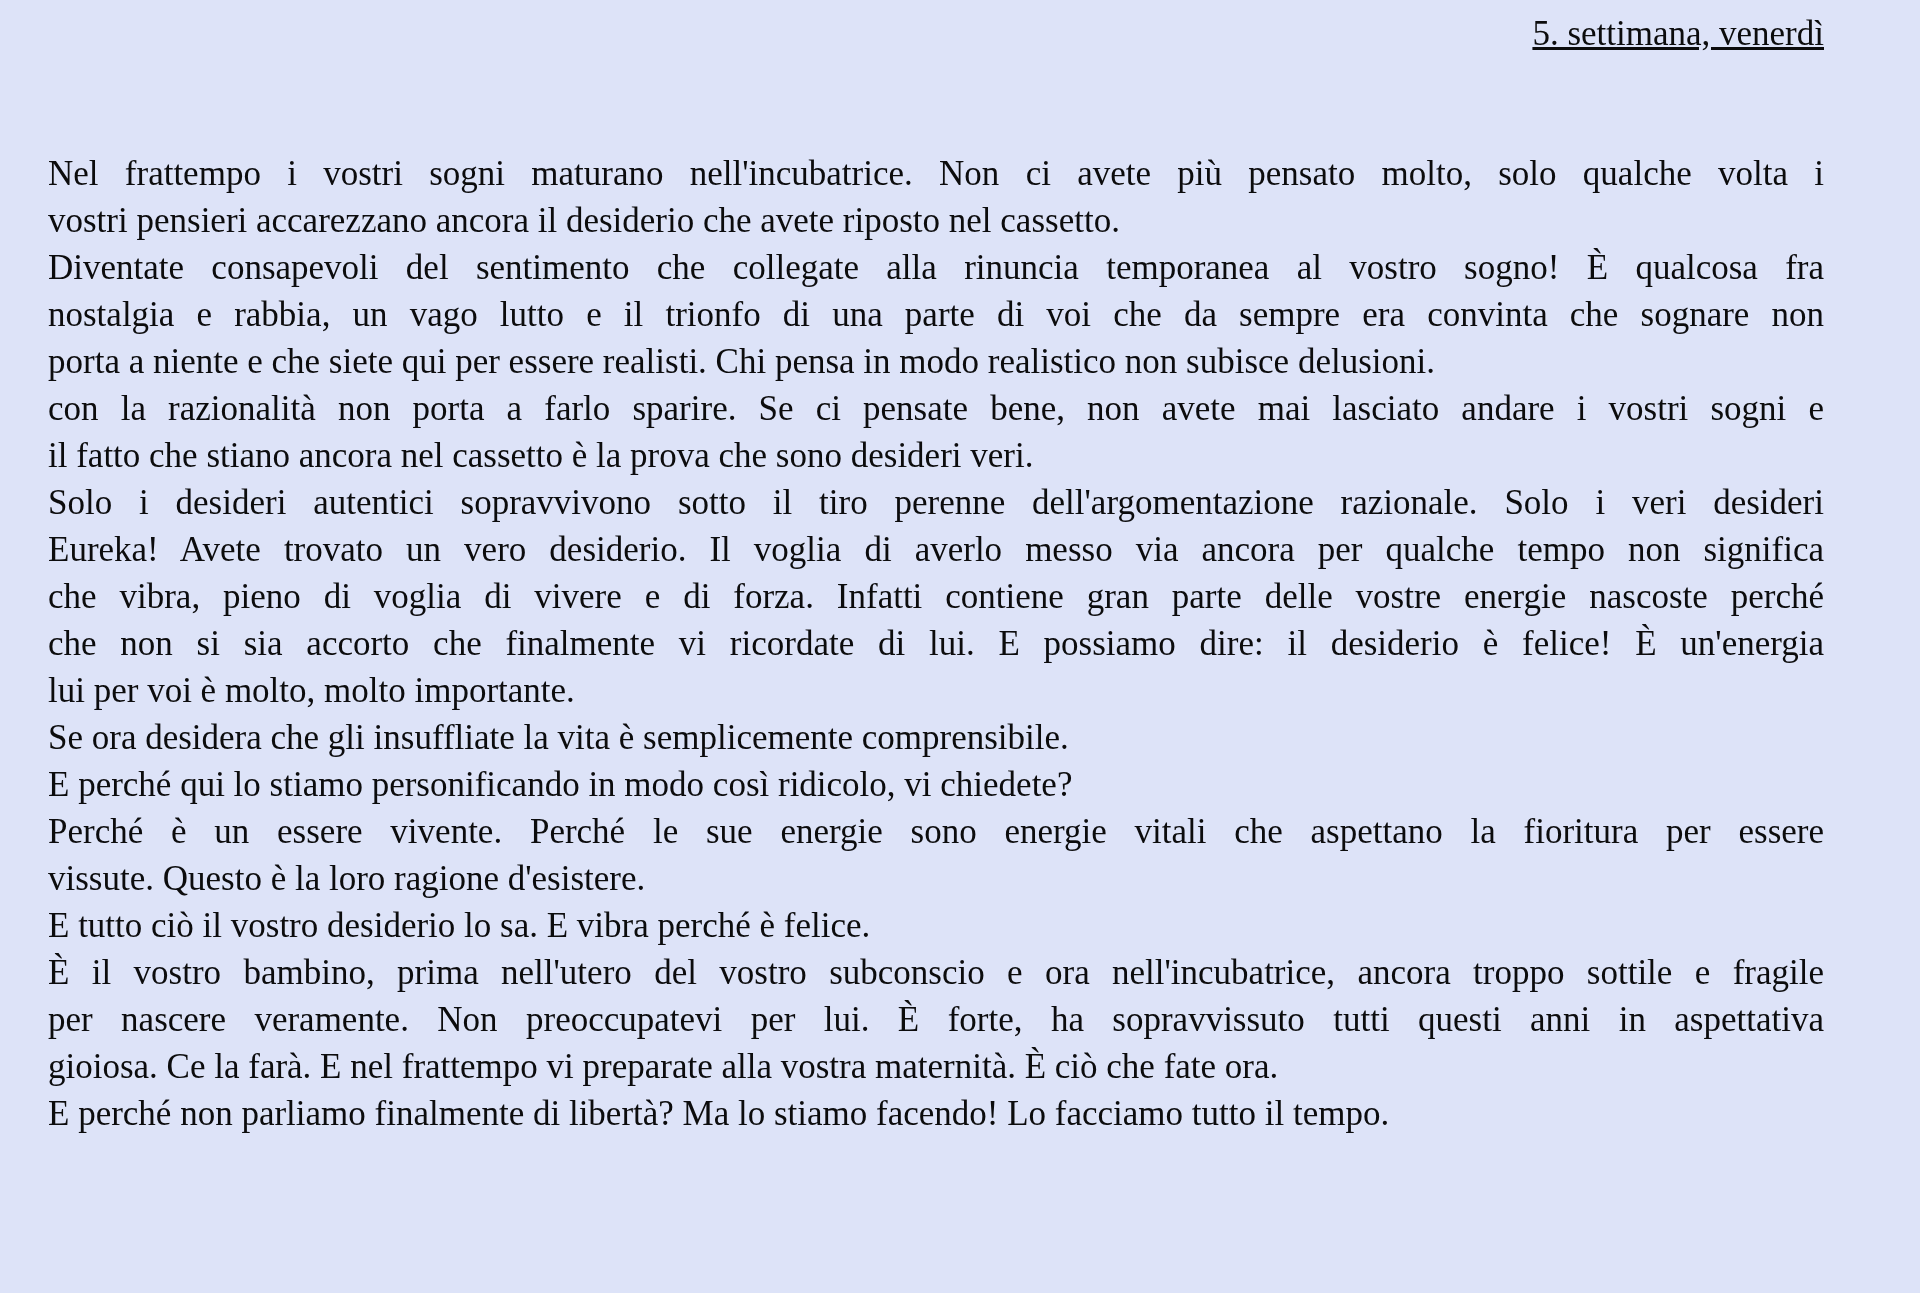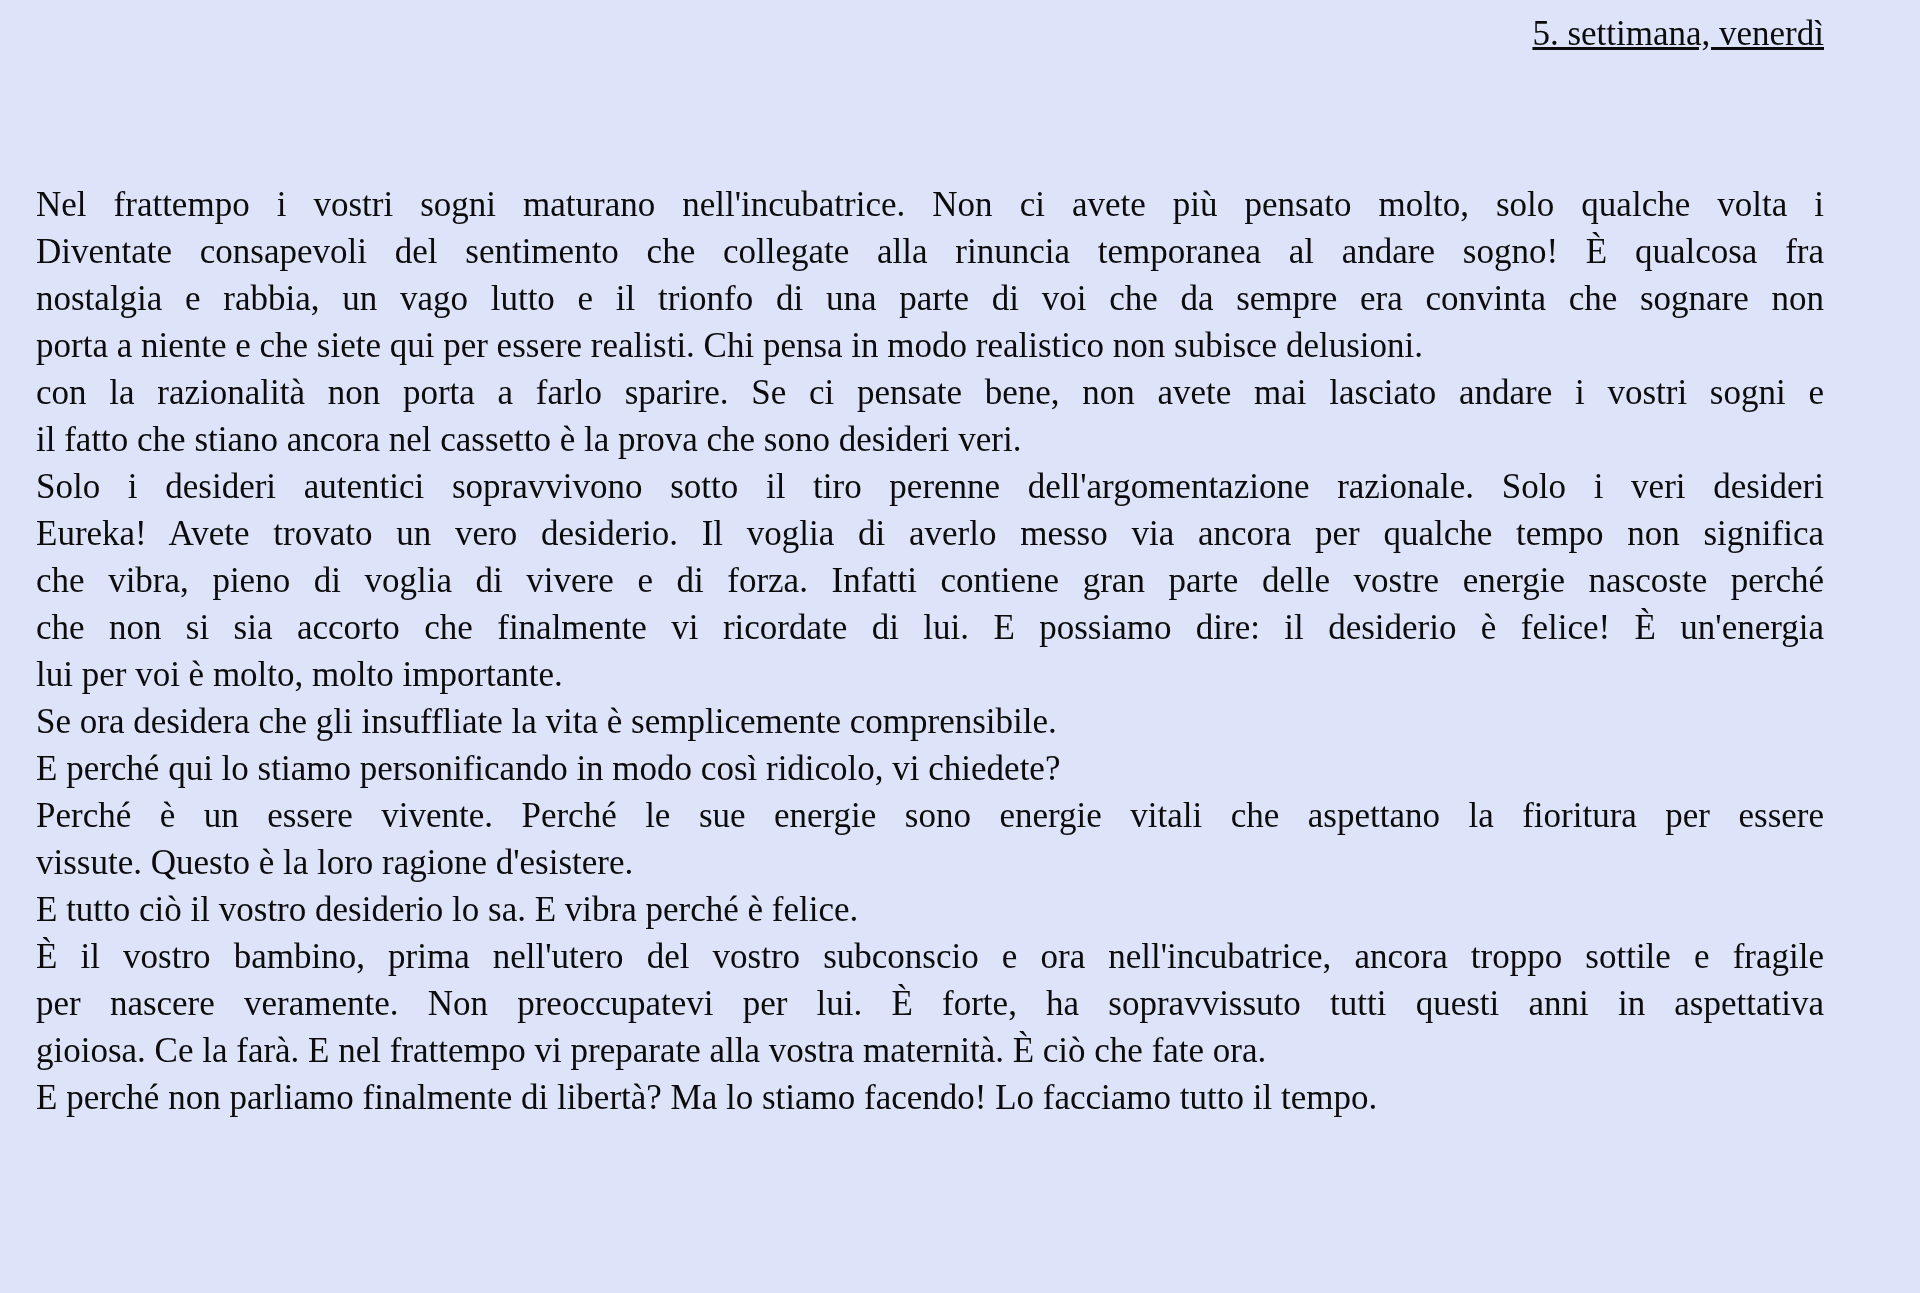--- a/index.html
+++ b/index.html
@@ -22,42 +22,42 @@
     right: 96px;
     text-align: right;
     font-size: 35px;
     line-height: 47px;
     white-space: nowrap;
     text-decoration: underline;
   }
   .body-text {
     position: absolute;
     top: 150px;
-    left: 36px;
+    left: 48px;
     right: 96px;
-    margin-top: 31px;
   }
   .line {
     font-size: 35px;
     line-height: 47px;
     text-align: justify;
     text-align-last: justify;
   }
   .line.pend {
     text-align-last: left;
   }
 </style>
 </head>
 <body>
 
 <div class="page-header">5. settimana, venerdì</div>
 
 <main class="body-text">
   <div class="line">Nel frattempo i vostri sogni maturano nell'incubatrice. Non ci avete più pensato molto, solo qualche volta i</div>
-  <div class="line">Diventate consapevoli del sentimento che collegate alla rinuncia temporanea al andare sogno! È qualcosa fra</div>
+  <div class="line pend">vostri pensieri accarezzano ancora il desiderio che avete riposto nel cassetto.</div>
+  <div class="line">Diventate consapevoli del sentimento che collegate alla rinuncia temporanea al vostro sogno! È qualcosa fra</div>
   <div class="line">nostalgia e rabbia, un vago lutto e il trionfo di una parte di voi che da sempre era convinta che sognare non</div>
   <div class="line pend">porta a niente e che siete qui per essere realisti. Chi pensa in modo realistico non subisce delusioni.</div>
   <div class="line">con la razionalità non porta a farlo sparire. Se ci pensate bene, non avete mai lasciato andare i vostri sogni e</div>
   <div class="line pend">il fatto che stiano ancora nel cassetto è la prova che sono desideri veri.</div>
   <div class="line">Solo i desideri autentici sopravvivono sotto il tiro perenne dell'argomentazione razionale. Solo i veri desideri</div>
   <div class="line">Eureka! Avete trovato un vero desiderio. Il voglia di averlo messo via ancora per qualche tempo non significa</div>
   <div class="line">che vibra, pieno di voglia di vivere e di forza. Infatti contiene gran parte delle vostre energie nascoste perché</div>
   <div class="line">che non si sia accorto che finalmente vi ricordate di lui. E possiamo dire: il desiderio è felice! È un'energia</div>
   <div class="line pend">lui per voi è molto, molto importante.</div>
   <div class="line pend">Se ora desidera che gli insuffliate la vita è semplicemente comprensibile.</div>

